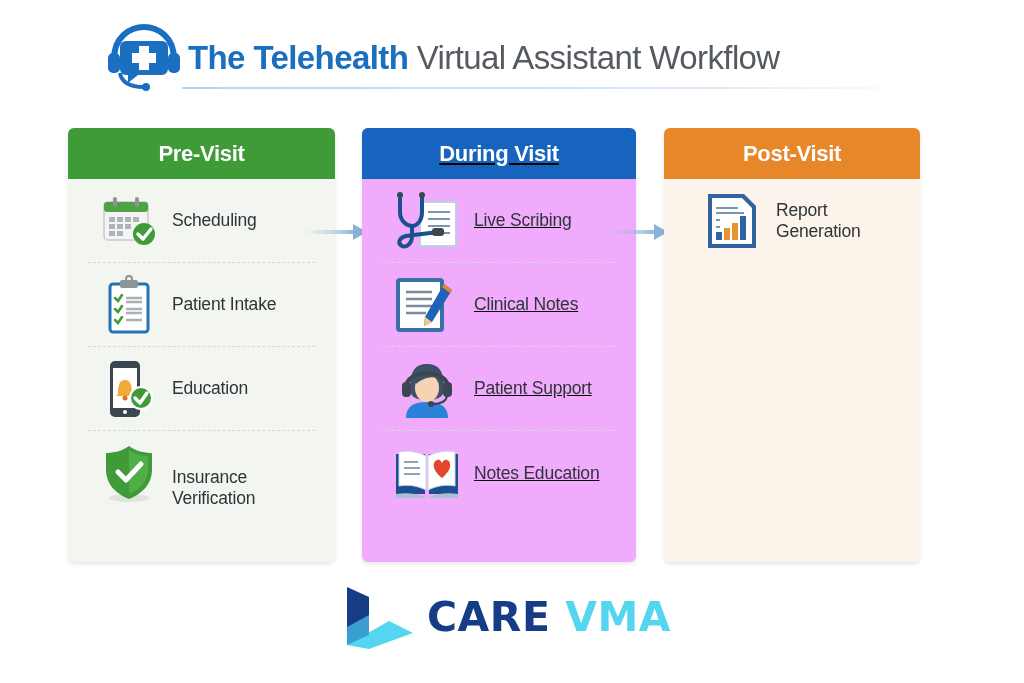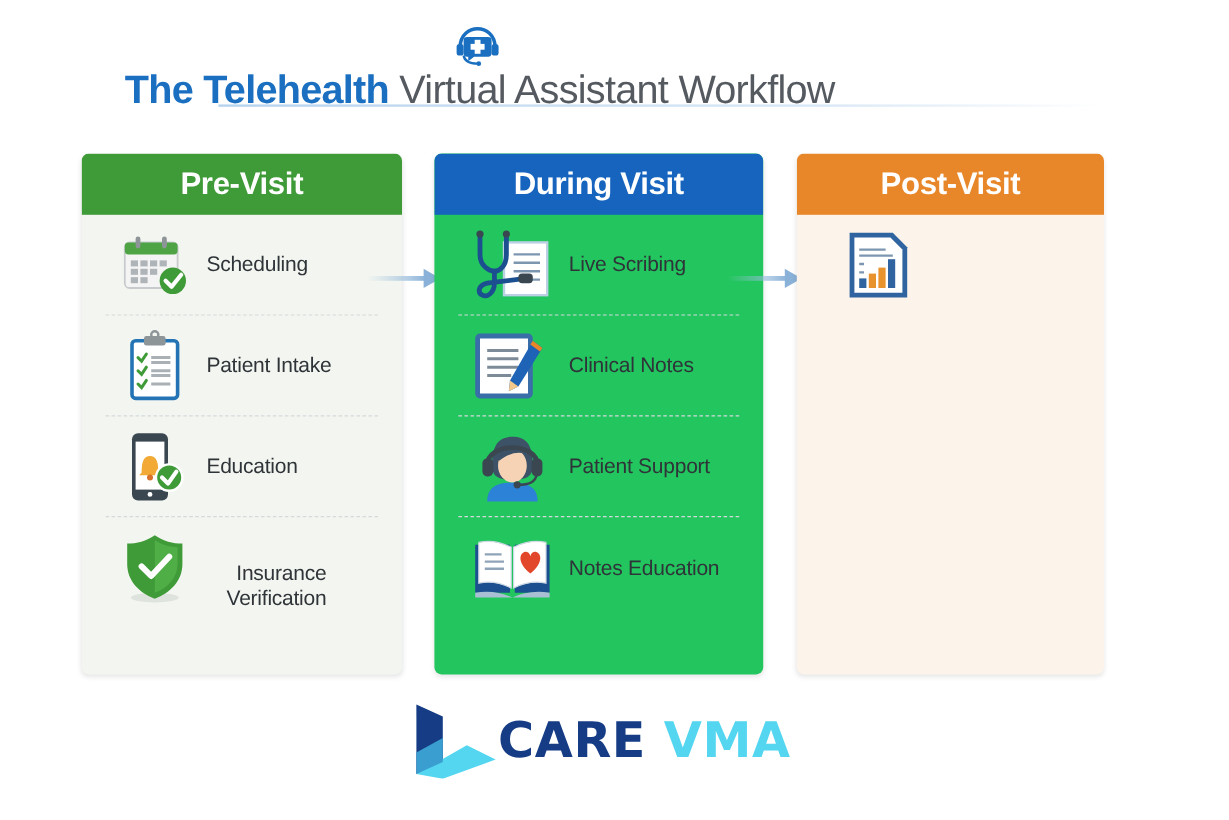--- a/index.html
+++ b/index.html
@@ -1,47 +1,47 @@
 <!DOCTYPE html>
 <html><head>
 <meta charset="utf-8">
 <style>
   * { box-sizing: border-box; margin: 0; padding: 0; }
   html, body { width: 1024px; height: 683px; background: #ffffff; overflow: hidden; }
   body { font-family: "Liberation Sans", "DejaVu Sans", sans-serif; position: relative; }
 
-  .header { position: absolute; left: 104px; top: 22px; height: 72px; display: flex; align-items: center; flex-direction: column; }
+  .header { position: absolute; left: 104px; top: 22px; height: 72px; display: flex; align-items: center; }
   .header .logo-icon { width: 80px; height: 70px; margin-right: 4px; }
   .header-title { font-size: 33px; letter-spacing: -0.6px; white-space: nowrap; }
   .header-title .t1 { color: #1a6fc0; font-weight: bold; }
   .header-title .t2 { color: #555a60; font-weight: normal; }
   .header-line { position: absolute; left: 182px; top: 87px; width: 738px; height: 2px;
     background: linear-gradient(to right, #b7d3ee, #dbe9f6 70%, rgba(255,255,255,0)); }
 
   .col { position: absolute; top: 128px; height: 434px; border-radius: 6px; overflow: hidden;
     box-shadow: 0 2px 4px rgba(0,0,0,0.10); }
   .col-head { height: 51px; display: flex; align-items: center; justify-content: center;
-    color: #ffffff; font-weight: bold; font-size: 26px; letter-spacing: -0.3px; }
+    color: #ffffff; font-weight: bold; font-size: 22px; letter-spacing: -0.3px; }
   .col-body { padding: 0 20px; }
   .item { display: flex; align-items: center; height: 84px; border-bottom: 1px dashed #d4d9dc; }
   .item.last { border-bottom: none; }
   .item .ic { width: 62px; height: 62px; flex: none; margin-left: 10px; margin-right: 12px; display: flex; align-items: center; justify-content: center; }
-  .item .lbl { font-size: 17.5px; color: #2f3439; line-height: 21px; letter-spacing: -0.2px; text-align: right; }
+  .item .lbl { font-size: 17.5px; color: #2f3439; line-height: 21px; letter-spacing: -0.2px; }
 
   #col-pre { left: 68px; width: 267px; background: #f3f6f0; }
   #col-pre .col-head { background: #3f9a38; }
-  #col-during { left: 362px; width: 274px; background: #22c55e; }
+  #col-during { left: 362px; width: 274px; background: #f0abfc; text-decoration: underline; }
   #col-during .col-head { background: #1664bd; }
   #col-post { left: 664px; width: 256px; background: #fcf4ea; }
   #col-post .col-head { background: #e8862a; }
 
   .arrow { position: absolute; top: 224px; height: 16px; }
 
   .brand { position: absolute; left: 345px; top: 585px; display: flex; align-items: center; }
-  .brand-text { font-size: 41px; font-weight: bold; letter-spacing: 0.5px; margin-left: 0; font-family: "DejaVu Sans", sans-serif; }
+  .brand-text { font-size: 41px; font-weight: bold; letter-spacing: 0.5px; margin-left: 12px; font-family: "DejaVu Sans", sans-serif; }
   .brand-text .b1 { color: #153c85; }
   .brand-text .b2 { color: #54d6f0; }
 </style>
 </head>
 <body>
 
 <div class="header">
   <svg class="logo-icon" viewBox="0 0 80 70">
     <path d="M10 36 C10 14 26 4 40 4 C54 4 70 14 70 36" fill="none" stroke="#1a6fc0" stroke-width="6"></path>
     <rect x="4" y="30" width="12" height="20" rx="5" fill="#1a6fc0"></rect>
@@ -246,20 +246,21 @@
               <line x1="14" y1="23" x2="42" y2="23"></line>
               <line x1="14" y1="30" x2="18" y2="30"></line>
               <line x1="14" y1="37" x2="18" y2="37"></line>
             </g>
           <rect x="14" y="42" width="6" height="8" fill="#2f64a0"></rect>
           <rect x="22" y="38" width="6" height="12" fill="#e8932e"></rect>
           <rect x="30" y="33" width="6" height="17" fill="#e8932e"></rect>
           <rect x="38" y="26" width="6" height="24" fill="#2f64a0"></rect>
         </svg>
       </span>
+      <span class="lbl">Report Generation</span>
     </div>
   </div>
 </div>
 
 <div class="brand">
   <svg width="70" height="64" viewBox="0 0 70 64">
     <path d="M2 2 L24 12 V50 L2 60 Z" fill="#153c85"></path>
     <path d="M2 60 L44 36 L68 48 L24 64 Z" fill="#54d6f0"></path>
     <path d="M2 42 L24 30 V50 L2 60 Z" fill="#3a9fd0"></path>
   </svg>

